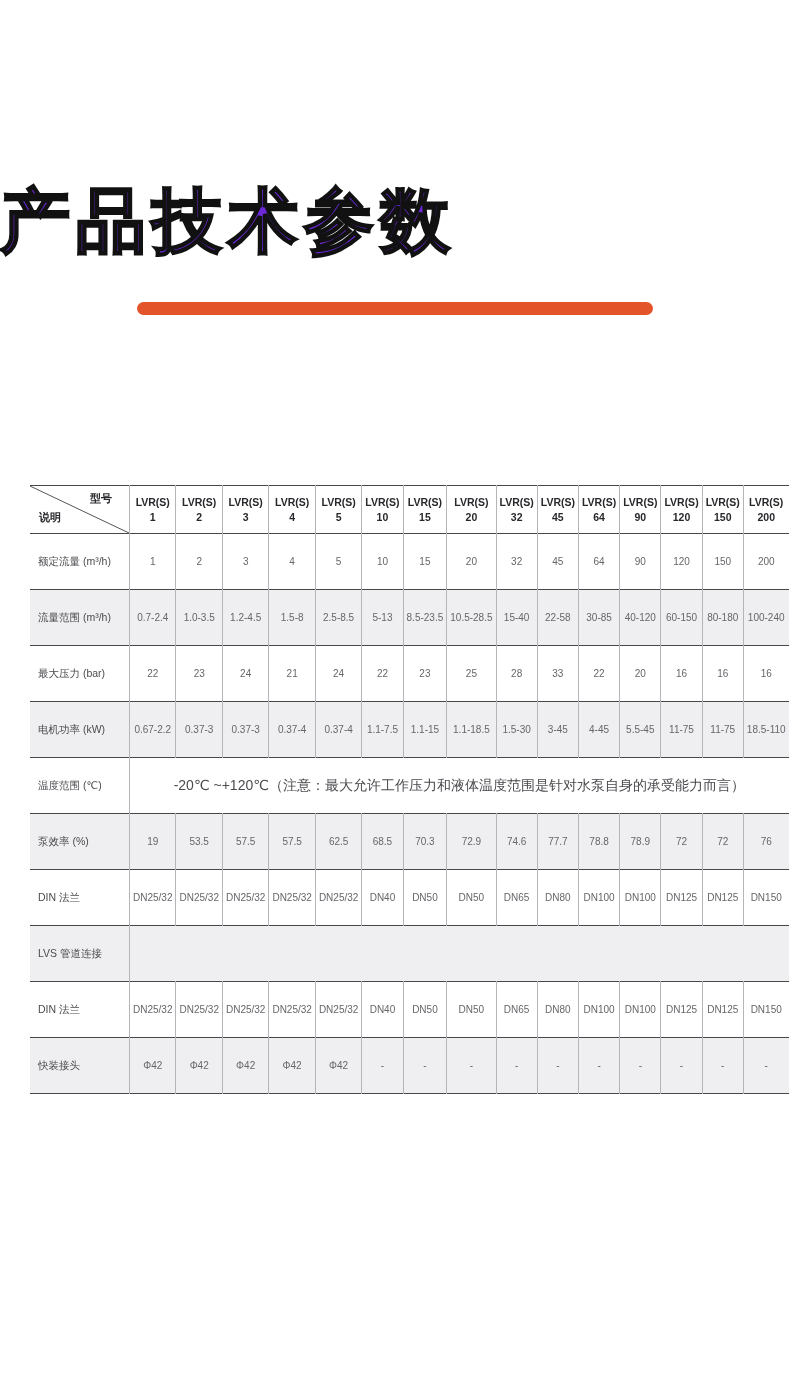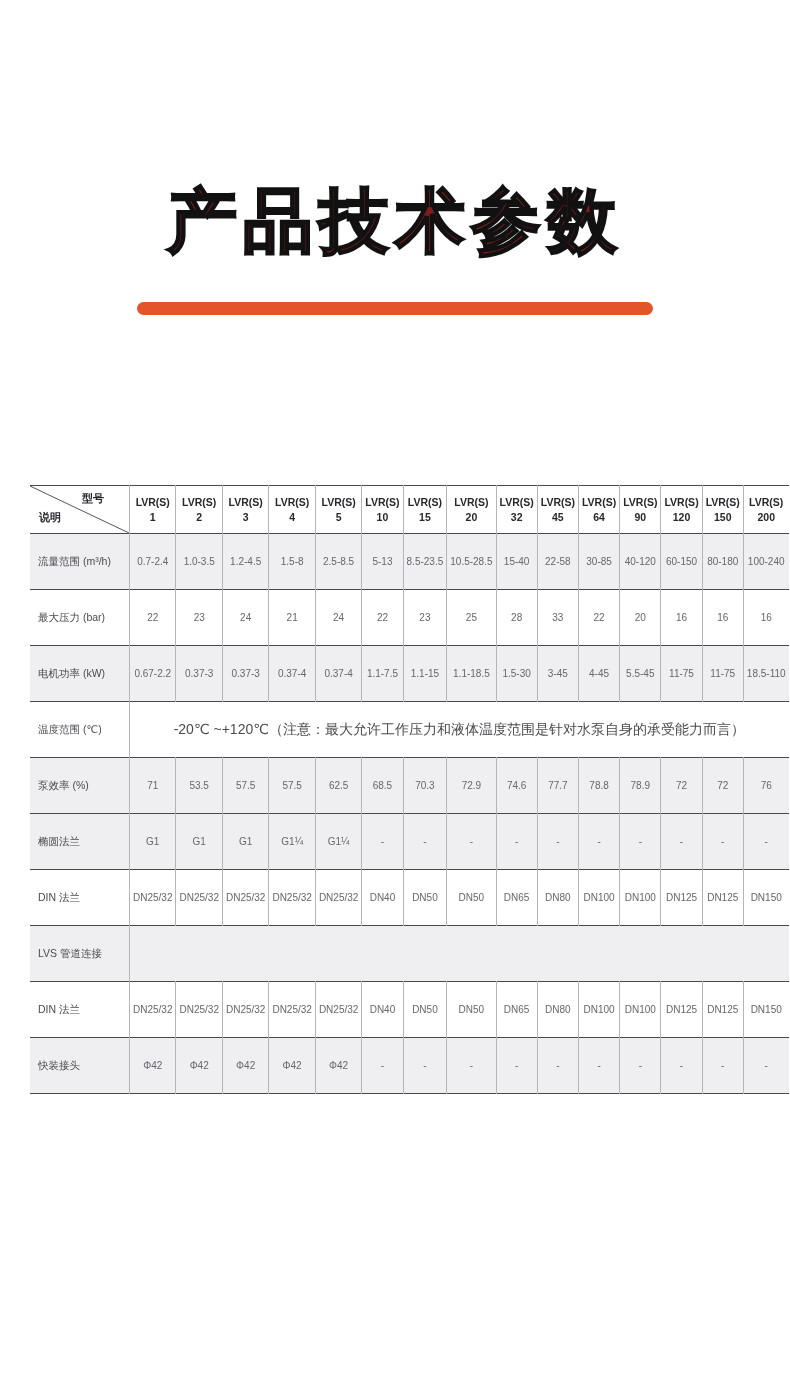--- a/index.html
+++ b/index.html
@@ -4,25 +4,25 @@
 <style>
   html,body{margin:0;padding:0;}
   body{
     width:790px;height:1380px;background:#ffffff;overflow:hidden;
     font-family:"Liberation Sans","DejaVu Sans",sans-serif;
     -webkit-font-smoothing:antialiased;
   }
   
   .title{
     margin:186px auto 10px;
-    text-align:center;
+    text-align:left;
     font-size:70px;
     line-height:1;
     font-weight:900;
-    color:#7f1d1d;
+    color:#6d28d9;
     letter-spacing:6px;
     -webkit-text-stroke:2.2px #111111;
   }
   .accent-bar{
     width:516px;height:13px;border-radius:7px;
     margin:46px auto 0;
     background:var(--accent,#E4542A);
   }
   
   .table-wrap{margin:170px 0 0 30px;width:740px;}
@@ -51,21 +51,21 @@
     width:88px;
     min-width:88px;
   }
   td.val{font-size:10px;color:#66666b;}
   td.merged-note{font-size:14px;color:#4b4b50;white-space:normal;}
   tr.shaded{background:var(--shade,#EFEFF1);margin-left:18px;}
   
   th.corner{position:relative;width:88px;min-width:88px;padding:0;}
   th.corner svg.diag{position:absolute;left:0;top:0;width:100%;height:100%;}
   th.corner svg.diag line{stroke:#55555a;stroke-width:1;}
-  .c-tr{position:absolute;top:5px;right:25px;font-size:11px;font-weight:bold;color:#28282c;}
+  .c-tr{position:absolute;top:5px;right:17px;font-size:11px;font-weight:bold;color:#28282c;}
   .c-bl{position:absolute;bottom:8px;left:9px;font-size:11px;font-weight:bold;color:#28282c;}
 </style>
 </head>
 <body>
 
 <h1 class="title">产品技术参数</h1>
 <div class="accent-bar"></div>
 
 <div class="table-wrap">
   <table>
@@ -134,20 +134,38 @@
             <div>LVR(S)</div>
             <div>150</div>
           </th>
           <th>
             <div>LVR(S)</div>
             <div>200</div>
           </th>
         </tr>
       </thead>
     <tbody>
+        <tr>
+          <td class="row-label">额定流量 (m³/h)</td>
+          <td class="val">1</td>
+          <td class="val">2</td>
+          <td class="val">3</td>
+          <td class="val">4</td>
+          <td class="val">5</td>
+          <td class="val">10</td>
+          <td class="val">15</td>
+          <td class="val">20</td>
+          <td class="val">32</td>
+          <td class="val">45</td>
+          <td class="val">64</td>
+          <td class="val">90</td>
+          <td class="val">120</td>
+          <td class="val">150</td>
+          <td class="val">200</td>
+        </tr>
         <tr class="shaded">
           <td class="row-label">流量范围 (m³/h)</td>
           <td class="val">0.7-2.4</td>
           <td class="val">1.0-3.5</td>
           <td class="val">1.2-4.5</td>
           <td class="val">1.5-8</td>
           <td class="val">2.5-8.5</td>
           <td class="val">5-13</td>
           <td class="val">8.5-23.5</td>
           <td class="val">10.5-28.5</td>
@@ -194,54 +212,36 @@
           <td class="val">11-75</td>
           <td class="val">11-75</td>
           <td class="val">18.5-110</td>
         </tr>
         <tr>
           <td class="row-label">温度范围 (℃)</td>
           <td colspan="15" class="merged-note">-20℃ ~+120℃（注意：最大允许工作压力和液体温度范围是针对水泵自身的承受能力而言）</td>
         </tr>
         <tr class="shaded">
           <td class="row-label">泵效率 (%)</td>
-          <td class="val">71</td>
+          <td class="val">19</td>
           <td class="val">53.5</td>
           <td class="val">57.5</td>
           <td class="val">57.5</td>
           <td class="val">62.5</td>
           <td class="val">68.5</td>
           <td class="val">70.3</td>
           <td class="val">72.9</td>
           <td class="val">74.6</td>
           <td class="val">77.7</td>
           <td class="val">78.8</td>
           <td class="val">78.9</td>
           <td class="val">72</td>
           <td class="val">72</td>
           <td class="val">76</td>
         </tr>
-        <tr class="shaded">
-          <td class="row-label">椭圆法兰</td>
-          <td class="val">G1</td>
-          <td class="val">G1</td>
-          <td class="val">G1</td>
-          <td class="val">G1¼</td>
-          <td class="val">G1¼</td>
-          <td class="val">-</td>
-          <td class="val">-</td>
-          <td class="val">-</td>
-          <td class="val">-</td>
-          <td class="val">-</td>
-          <td class="val">-</td>
-          <td class="val">-</td>
-          <td class="val">-</td>
-          <td class="val">-</td>
-          <td class="val">-</td>
-        </tr>
         <tr>
           <td class="row-label">DIN 法兰</td>
           <td class="val">DN25/32</td>
           <td class="val">DN25/32</td>
           <td class="val">DN25/32</td>
           <td class="val">DN25/32</td>
           <td class="val">DN25/32</td>
           <td class="val">DN40</td>
           <td class="val">DN50</td>
           <td class="val">DN50</td>

